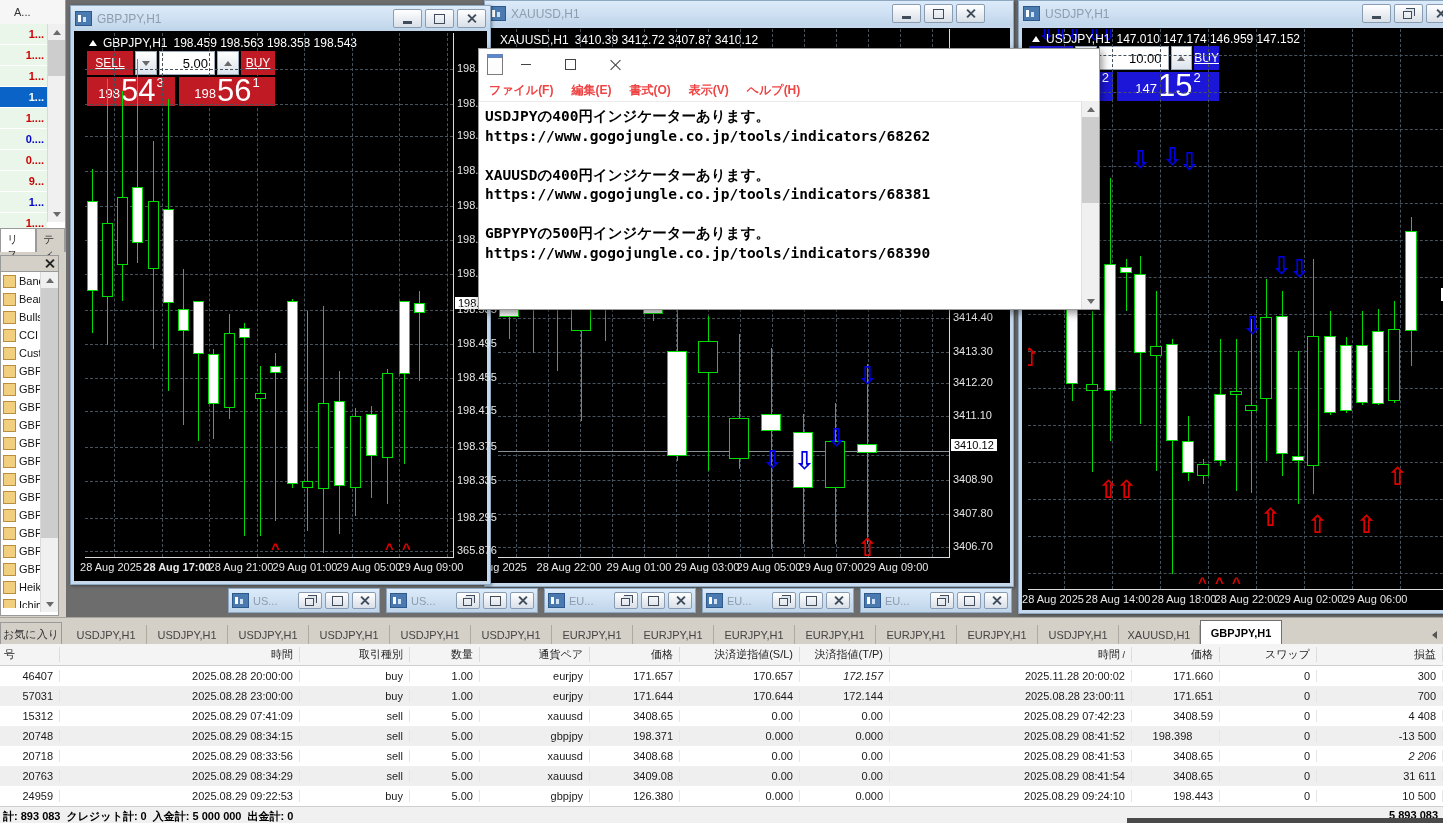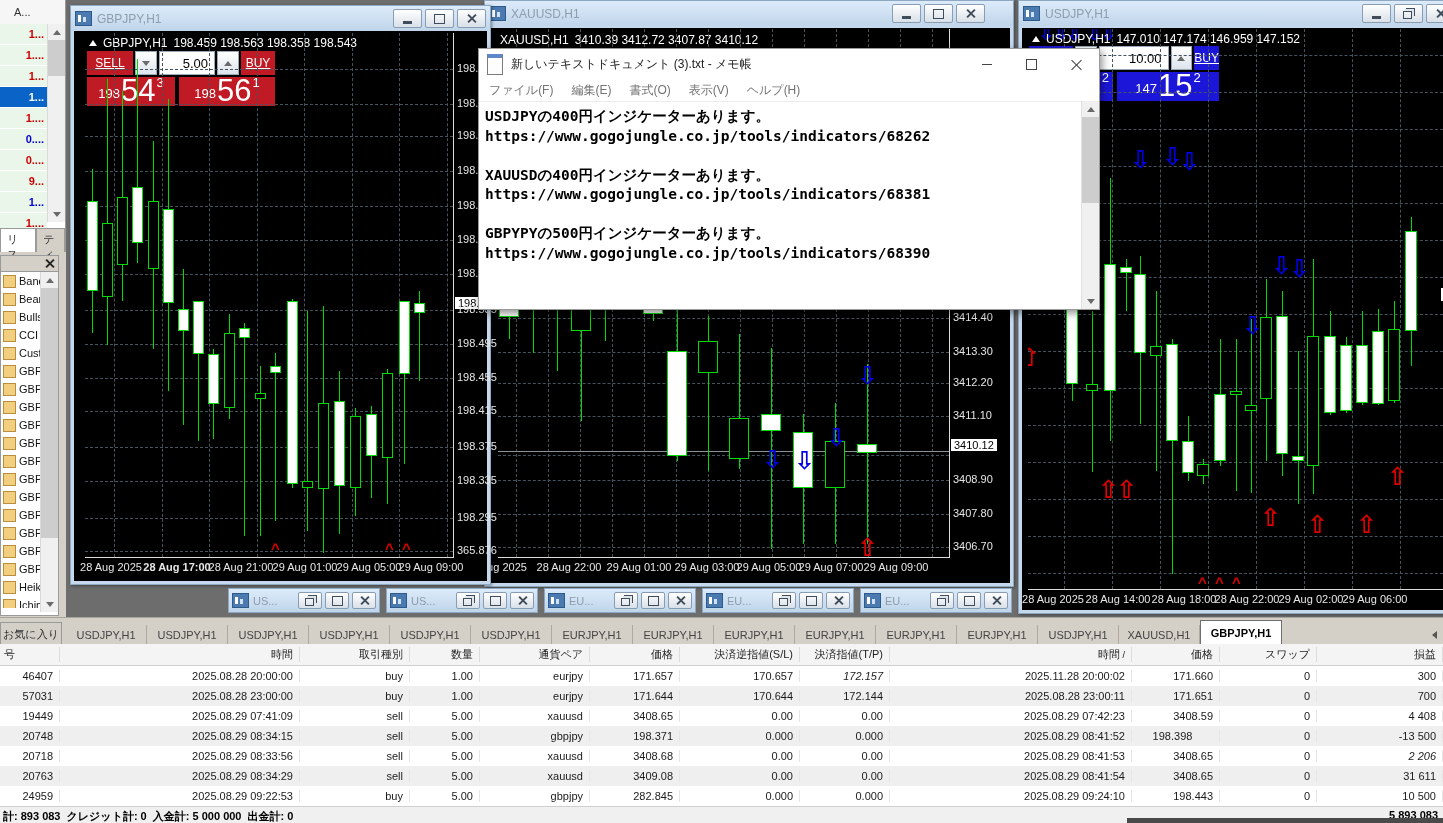--- a/index.html
+++ b/index.html
@@ -81,21 +81,21 @@
   #notepad{left:478px;top:48px;width:620px;height:260px;background:#fff;border:1px solid #9b9b9b;box-shadow:2px 3px 8px rgba(0,0,0,.45);}
   .np-title{height:30px;display:flex;align-items:center;padding-left:8px;background:#fff;}
   .np-ico{width:14px;height:16px;background:#fdfdfd;border:1px solid #7b7b7b;border-top:4px solid #5f87c7;}
   .np-title .ttl{font-size:12px;color:#222;margin-left:8px;flex:1;}
   .np-btn{width:45px;height:28px;display:flex;align-items:center;justify-content:center;}
   .npg-min{width:10px;height:1px;background:#444;}
   .npg-max{width:9px;height:9px;border:1px solid #444;}
   .npg-x{width:12px;height:12px;position:relative;}
   .npg-x:before,.npg-x:after{content:"";position:absolute;left:5px;top:0;width:1px;height:14px;background:#444;}
   .npg-x:before{transform:rotate(45deg);} .npg-x:after{transform:rotate(-45deg);}
-  .np-menu{height:22px;display:flex;align-items:center;gap:18px;padding-left:10px;font-size:12px;color:#737373;border-bottom:1px solid #ececec;}
+  .np-menu{height:22px;display:flex;align-items:center;gap:18px;padding-left:10px;font-size:12px;color:#ef4444;border-bottom:1px solid #ececec;font-weight:bold;}
   .np-body{position:absolute;left:0;top:52px;right:17px;bottom:0;padding:6px 0 0 6px;font-family:"DejaVu Sans Mono",monospace;font-size:14.5px;font-weight:bold;line-height:19.5px;color:#000;white-space:pre;overflow:hidden;}
   .np-scroll{position:absolute;right:0;top:52px;width:17px;bottom:0;background:#f0f0f0;border-left:1px solid #e0e0e0;}
   
   #tabbar{left:0;top:617px;width:1443px;height:27px;background:#d4d0c8;border-top:1px solid #a8a49c;display:flex;align-items:flex-end;}
   .favtab{width:60px;height:22px;background:#d4d0c8;border:1px solid #9a9a9a;border-bottom:none;font-size:11px;color:#333;display:flex;align-items:center;justify-content:center;white-space:nowrap;overflow:hidden;}
   .ctab{height:20px;padding:0 6px;font-size:11px;color:#444;display:flex;align-items:center;border-right:1px solid #aeaaa2;white-space:nowrap;}
   .ctab.on{background:#fff;border:1px solid #6f6f6f;border-bottom:none;height:24px;font-weight:bold;color:#000;}
   .tab-scroll{margin-left:auto;margin-bottom:6px;margin-right:6px;width:0;height:0;border-top:4px solid transparent;border-bottom:4px solid transparent;border-right:5px solid #555;}
   #history{left:0;top:644px;width:1443px;height:162px;background:#fff;}
   .hrow{display:flex;height:20px;align-items:center;}
@@ -703,21 +703,20 @@
         </div>
         <div class="wbtn" style="margin-left: 3px;">
           <div class="g-x"></div>
         </div>
       </div>
     </div>
 
   <div class="abs" id="notepad">
     <div class="np-title">
       <span class="np-ico"></span>
-      <span class="ttl">新しいテキストドキュメント (3).txt - メモ帳</span>
       <span class="np-btn">
           <span class="npg-min"></span>
         </span>
       <span class="np-btn">
           <span class="npg-max"></span>
         </span>
       <span class="np-btn">
           <span class="npg-x"></span>
         </span>
     </div>
@@ -808,21 +807,21 @@
           <div class="hcell" style="width: 110px;">eurjpy</div>
           <div class="hcell" style="width: 90px;">171.644</div>
           <div class="hcell" style="width: 120px;">170.644</div>
           <div class="hcell" style="width: 90px;">172.144</div>
           <div class="hcell" style="width: 242px;">2025.08.28 23:00:11</div>
           <div class="hcell" style="width: 88px;">171.651</div>
           <div class="hcell" style="width: 97px;">0</div>
           <div class="hcell" style="width: 126px;">700</div>
         </div>
         <div class="hrow norm">
-          <div class="hcell" style="width: 60px;">19449</div>
+          <div class="hcell" style="width: 60px;">15312</div>
           <div class="hcell" style="width: 240px;">2025.08.29 07:41:09</div>
           <div class="hcell" style="width: 110px;">sell</div>
           <div class="hcell" style="width: 70px;">5.00</div>
           <div class="hcell" style="width: 110px;">xauusd</div>
           <div class="hcell" style="width: 90px;">3408.65</div>
           <div class="hcell" style="width: 120px;">0.00</div>
           <div class="hcell" style="width: 90px;">0.00</div>
           <div class="hcell" style="width: 242px;">2025.08.29 07:42:23</div>
           <div class="hcell" style="width: 88px;">3408.59</div>
           <div class="hcell" style="width: 97px;">0</div>
@@ -869,21 +868,21 @@
           <div class="hcell" style="width: 88px;">3408.65</div>
           <div class="hcell" style="width: 97px;">0</div>
           <div class="hcell" style="width: 126px;">31 611</div>
         </div>
         <div class="hrow norm">
           <div class="hcell" style="width: 60px;">24959</div>
           <div class="hcell" style="width: 240px;">2025.08.29 09:22:53</div>
           <div class="hcell" style="width: 110px;">buy</div>
           <div class="hcell" style="width: 70px;">5.00</div>
           <div class="hcell" style="width: 110px;">gbpjpy</div>
-          <div class="hcell" style="width: 90px;">282.845</div>
+          <div class="hcell" style="width: 90px;">126.380</div>
           <div class="hcell" style="width: 120px;">0.000</div>
           <div class="hcell" style="width: 90px;">0.000</div>
           <div class="hcell" style="width: 242px;">2025.08.29 09:24:10</div>
           <div class="hcell" style="width: 88px;">198.443</div>
           <div class="hcell" style="width: 97px;">0</div>
           <div class="hcell" style="width: 126px;">10 500</div>
         </div>
       </div>
   </div>
 

